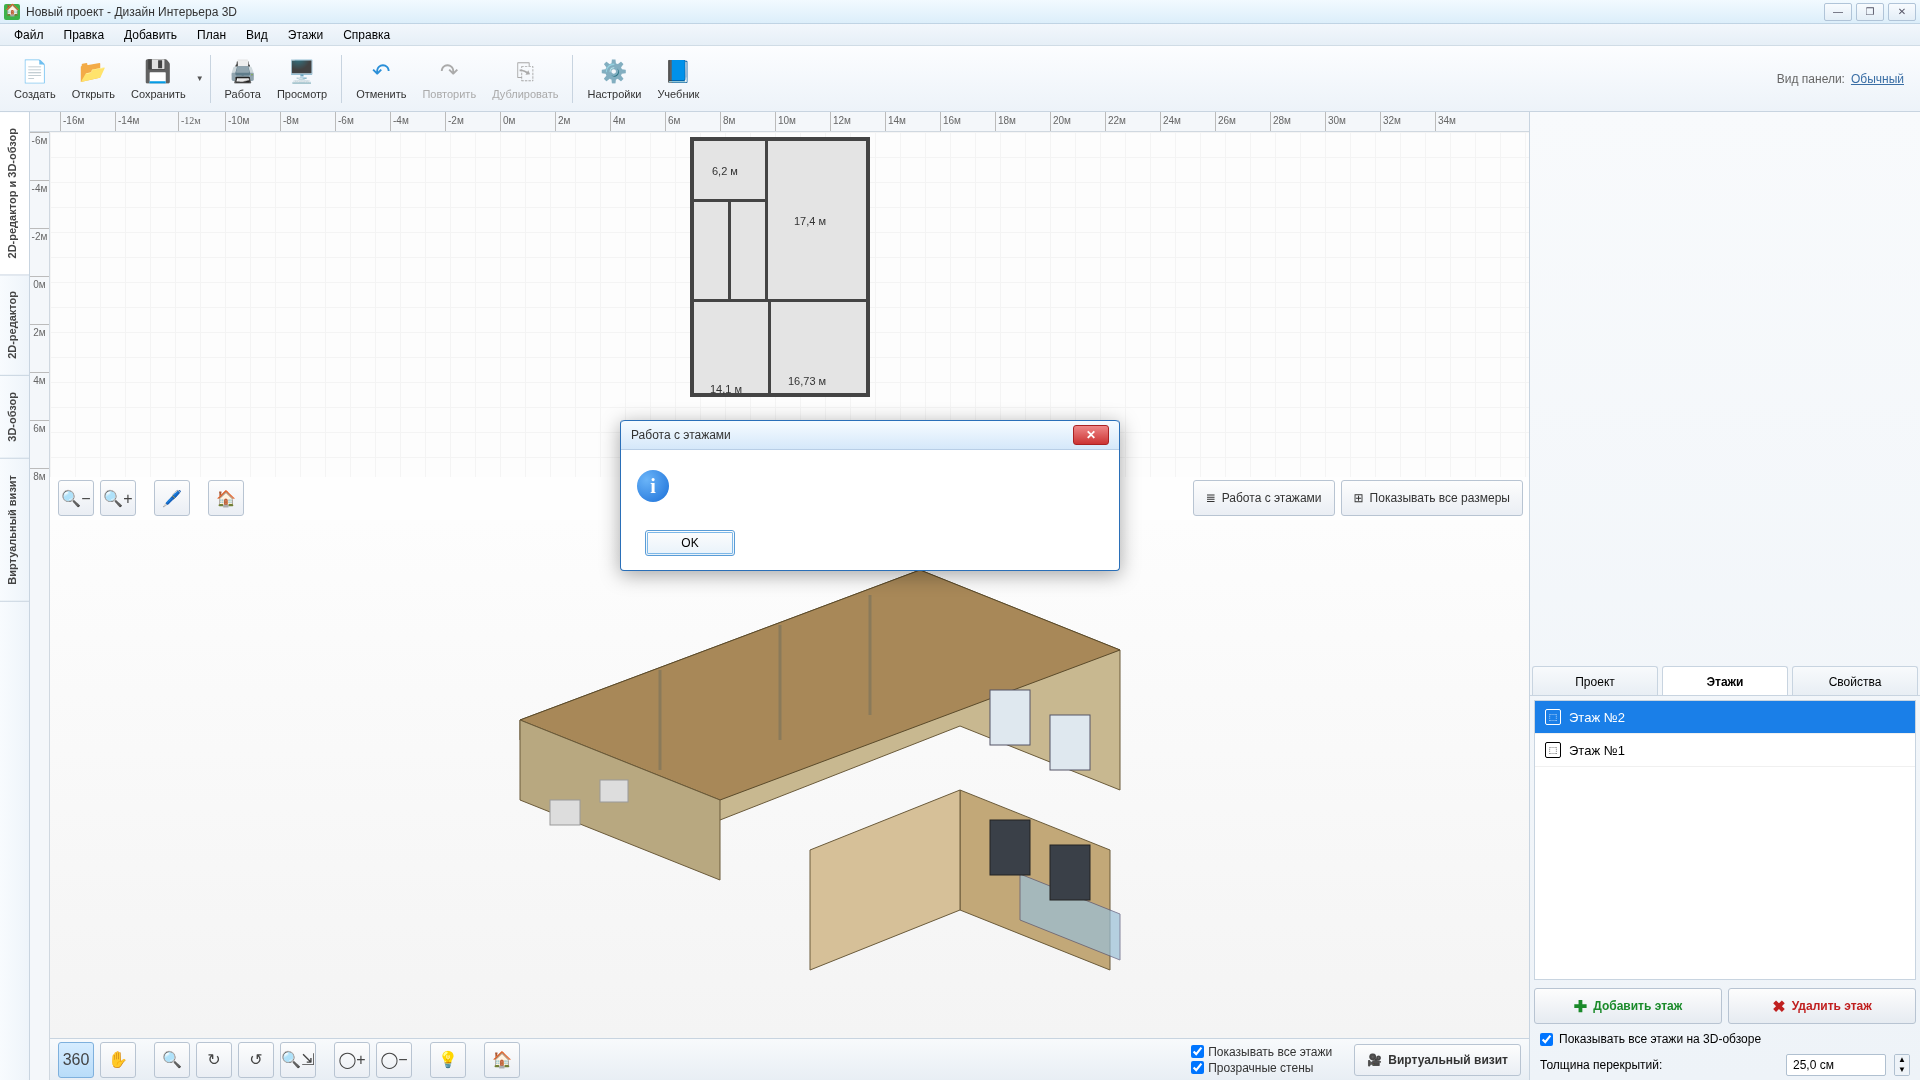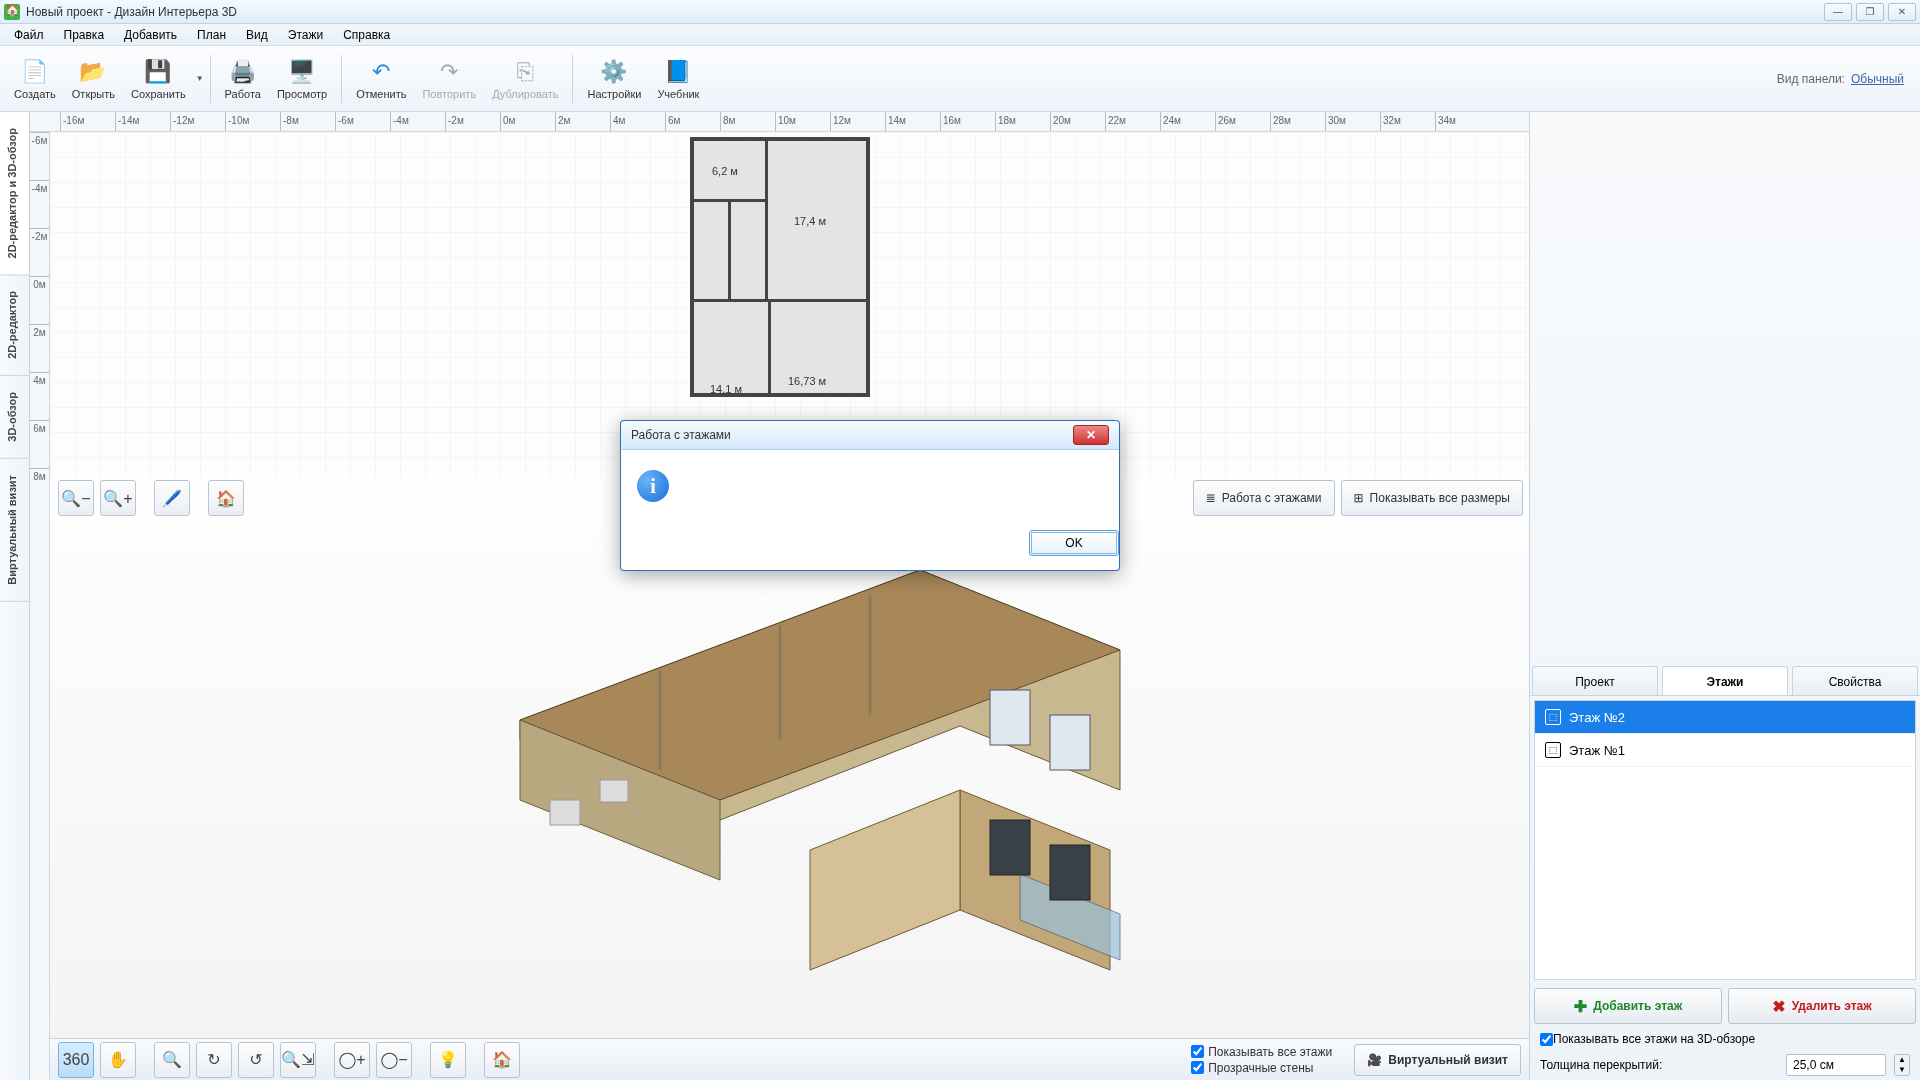--- a/index.html
+++ b/index.html
@@ -87,21 +87,21 @@
 .spinner-btns { display: flex; flex-direction: column; border: 1px solid #b0c0d0; border-radius: 2px; overflow: hidden; }
 .spinner-btns button { width: 14px; height: 10px; font-size: 8px; line-height: 8px; border: none; background: #eef3f8; cursor: pointer; padding: 0; }
 
 
 .modal { position: absolute; left: 620px; top: 420px; width: 500px; background: #fff; border: 1px solid #2a6fb8; border-radius: 4px; box-shadow: 0 4px 20px rgba(0,0,0,0.35); z-index: 100; border-top: none; }
 .modal-title { height: 30px; background: linear-gradient(#f6fbff, #d5e8fa); display: flex; align-items: center; padding: 0 10px; font-size: 12px; color: #333; border-bottom: 1px solid #b8cee6; border-radius: 4px 4px 0 0; border-top: 1px solid #2a6fb8; }
 .modal-title-spacer { flex: 1; }
 .modal-close { width: 36px; height: 20px; background: linear-gradient(#e88, #c33); border: 1px solid #a22; border-radius: 3px; color: #fff; display: flex; align-items: center; justify-content: center; font-size: 12px; cursor: pointer; font-weight: bold; }
 .modal-body { padding: 20px 16px; display: flex; gap: 14px; font-size: 12px; color: #333; }
 .info-icon { width: 32px; height: 32px; border-radius: 50%; background: radial-gradient(circle at 30% 30%, #6ab4f8, #1a6fd8); color: #fff; display: flex; align-items: center; justify-content: center; font-size: 20px; font-weight: bold; font-family: Georgia, serif; flex-shrink: 0; }
-.modal-footer { display: flex; justify-content: flex-end; padding: 8px 0 14px; }
+.modal-footer { display: flex; padding: 8px 24px 14px; }
 .modal-ok { width: 90px; height: 26px; background: linear-gradient(#fdfdfd, #e8f2fa); border: 1px solid #5a9cd6; border-radius: 3px; font-size: 12px; cursor: pointer; outline: 1px solid #7db8e8; outline-offset: -3px; }
 </style>
 </head>
 <body>
 
 <div class="titlebar">
   <div class="app-icon"></div>
   <span>Новый проект - Дизайн Интерьера 3D</span>
   <div class="titlebar-spacer"></div>
   <div class="win-btns">
@@ -183,21 +183,21 @@
     <div class="vtab">3D-обзор</div>
     <div class="vtab">Виртуальный визит</div>
   </div>
 
   <div class="workspace">
     <div class="canvas-area">
 
       <div class="ruler-h" id="ruler-h">
           <div class="tick" style="left: 30px;">-16м</div>
           <div class="tick" style="left: 85px;">-14м</div>
-          <div class="tick" style="left: 140px;">-12м</div>
+          <div class="tick" style="left: 148px; font-family: Liberation Serif, serif;">-12м</div>
           <div class="tick" style="left: 195px;">-10м</div>
           <div class="tick" style="left: 250px;">-8м</div>
           <div class="tick" style="left: 305px;">-6м</div>
           <div class="tick" style="left: 360px;">-4м</div>
           <div class="tick" style="left: 415px;">-2м</div>
           <div class="tick" style="left: 470px;">0м</div>
           <div class="tick" style="left: 525px;">2м</div>
           <div class="tick" style="left: 580px;">4м</div>
           <div class="tick" style="left: 635px;">6м</div>
           <div class="tick" style="left: 690px;">8м</div>
@@ -356,21 +356,21 @@
       <div class="rp-btn" style="color:#1a8a2a;">
           <span style="color:#1a8a2a;font-size:16px;">✚</span>
           <span>Добавить этаж</span>
         </div>
       <div class="rp-btn" style="color:#c02020;">
           <span style="color:#c02020;font-size:16px;">✖</span>
           <span>Удалить этаж</span>
         </div>
     </div>
     <div class="rp-row">
-      <label style="display:flex;align-items:center;">
+      <label style="display:flex;align-items:center;gap:6px;">
           <input type="checkbox" checked="" style="">
           <span>Показывать все этажи на 3D-обзоре</span>
         </label>
     </div>
     <div class="rp-row">
       <span style="flex:1;">Толщина перекрытий:</span>
       <input type="text" value="25,0 см" style="">
       <div class="spinner-btns">
         <button>▲</button>
         <button>▼</button>

